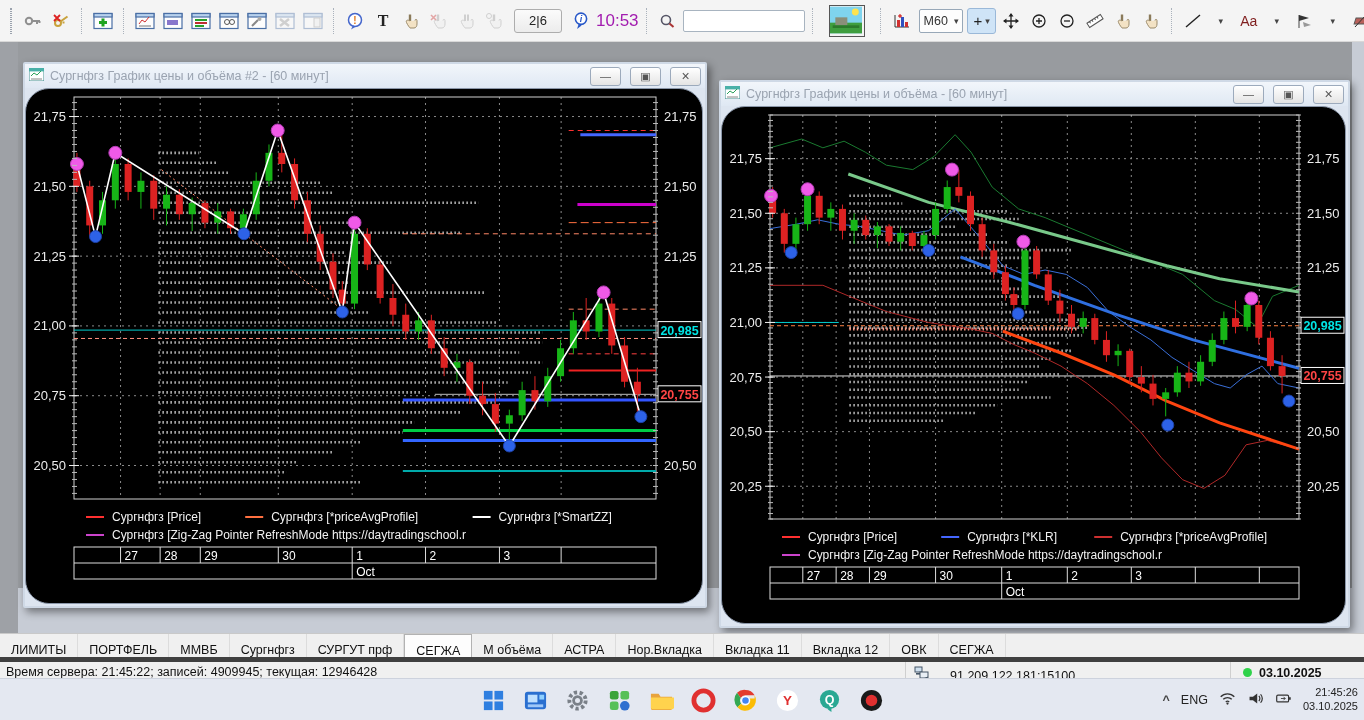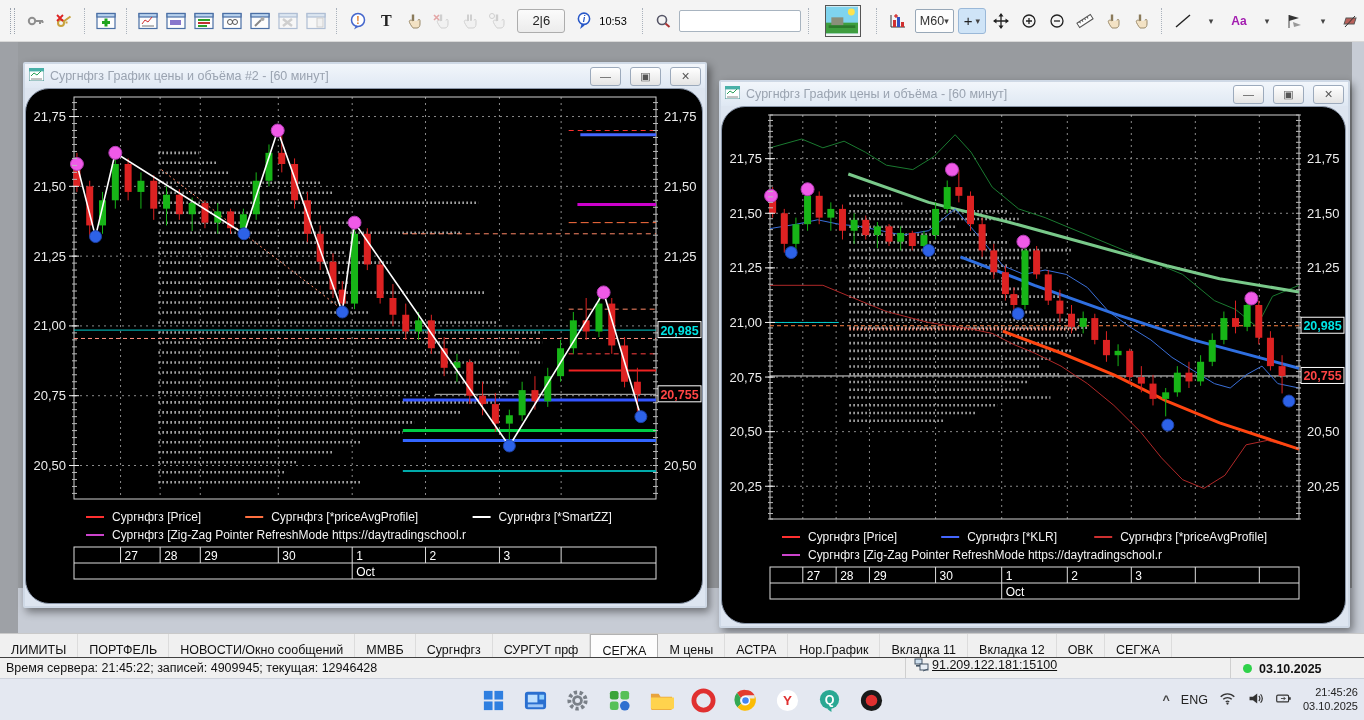--- a/index.html
+++ b/index.html
@@ -3,40 +3,40 @@
 <meta charset="utf-8">
 <style>
 html,body{margin:0;padding:0;width:1364px;height:720px;overflow:hidden;font-family:"Liberation Sans",sans-serif;background:#9ea1a6;}
 .toolbar{position:absolute;left:0;top:0;width:1364px;height:42px;background:#f4f4f4;border-bottom:1px solid #d8d8d8;display:flex;align-items:center;gap:4px;padding-left:6px;box-sizing:border-box;}
 .grip{width:4px;height:26px;border-left:1px dotted #9aa2ad;border-right:1px dotted #9aa2ad;margin:0 4px;}
 .sep{width:1px;height:26px;border-left:1px dotted #aab2bc;margin:0 5px;}
 .tbi{width:26px;height:24px;display:flex;align-items:center;justify-content:center;border-radius:3px;}
 .tbi svg{width:20px;height:18px;}
 .tbi.dis{opacity:.4;}
 .counter{min-width:46px;height:22px;border:1px solid #adadad;border-radius:3px;background:linear-gradient(#fbfbfb,#ececec);display:flex;align-items:center;justify-content:center;font-size:13px;color:#222;margin:0 4px;}
-.tbtime{font-size:11px;color:#000000;margin-right:8px;}
+.tbtime{font-size:17px;color:#a21caf;margin-right:0;}
 .searchbox{width:112px;height:20px;border:1px solid #a8b4c0;border-radius:2px;background:#fff;font-size:12px;padding:0 4px;}
 .thumb{width:34px;height:30px;border:1px solid #555;margin:0 8px;}
-.tfsel{height:22px;border:1px solid #98a8b8;background:#fdfdfd;border-radius:2px;display:flex;align-items:center;font-size:12.5px;color:#333;padding:0 4px;margin:14px 2px;}
+.tfsel{height:22px;border:1px solid #98a8b8;background:#fdfdfd;border-radius:2px;display:flex;align-items:center;font-size:12.5px;color:#333;padding:0 4px;gap:6px;margin:14px 2px;}
 .plusbtn{height:24px;border:1px solid #9ab8d8;background:#cfe4f7;border-radius:3px;display:flex;align-items:center;font-size:15px;color:#222;padding:0 5px;gap:3px;}
 .dd{font-size:9px;color:#444;}
 .workspace{position:absolute;left:18px;top:42px;width:1364px;height:591px;background:#989b9f;}
 .ws-right{position:absolute;right:0;top:0;width:30px;height:591px;background:#c7ccd5;}
 .ws-bottom{position:absolute;left:0;top:546px;width:1364px;height:45px;background:#c7ccd5;}
 .window{position:absolute;background:#dde5f0;border:2px solid #cfd9e6;border-radius:2px;box-shadow:3px 4px 8px rgba(0,0,0,.45);}
 .titlebar{height:24px;display:flex;align-items:center;padding:0 4px;gap:6px;background:linear-gradient(#f2f6fb,#dfe8f3);}
 .titlebar .ttl{flex:1;font-size:12.5px;color:#9aa3b0;white-space:nowrap;overflow:hidden;}
 .wbtn{width:29px;height:17px;border:1px solid #9caabc;border-radius:3px;background:linear-gradient(#ffffff,#e4e4e4);display:flex;align-items:center;justify-content:center;font-size:11px;color:#555;margin-left:3px;}
 .wcontent{background:#000;border:1px solid #8a96a8;}
 .tabbar{position:absolute;left:0;top:633px;width:1364px;height:24px;background:#f0f0f0;border-top:1px solid #c9c9c9;display:flex;align-items:stretch;font-size:12.5px;color:#111;}
 .tab{display:flex;align-items:center;padding:16px 11px;border-right:1px solid #dcdcdc;background:#f0f0f0;cursor:default;}
 .tab.active{background:#fdfdfd;border:1px solid #b2b2b2;border-bottom:none;}
-.statusbar{position:absolute;left:0;top:657px;width:1364px;height:21px;background:#f0f0f0;border-top:1px solid #404040;font-size:12.5px;color:#111;}
+.statusbar{position:absolute;left:0;top:657px;width:1364px;height:21px;background:#f0f0f0;border-top:5px solid #404040;font-size:12.5px;color:#111;}
 .statusbar .lefttxt{position:absolute;left:6px;top:3px;}
-.st-net{position:absolute;left:905px;top:0;width:325px;height:21px;border-left:1px solid #cfcfcf;display:flex;align-items:flex-start;gap:2px;padding-left:8px;box-sizing:border-box;text-decoration:underline;}
+.st-net{position:absolute;left:905px;top:0;width:325px;height:21px;border-left:1px solid #cfcfcf;display:flex;align-items:flex-end;gap:20px;padding-left:8px;box-sizing:border-box;text-decoration:underline;}
 .st-date{position:absolute;left:1230px;top:0;width:134px;height:21px;border-left:1px solid #cfcfcf;display:flex;align-items:center;gap:7px;padding-left:12px;box-sizing:border-box;}
 .greendot{width:9px;height:9px;border-radius:50%;background:#2fd24a;}
 .taskbar{position:absolute;left:0;top:678px;width:1364px;height:42px;background:#e4e8f1;border-top:1px solid #cdd2dd;}
 .tb-center{position:absolute;left:0;top:0;width:100%;height:100%;display:flex;align-items:center;justify-content:center;gap:15px;}
 .tkicon{width:27px;height:27px;display:flex;align-items:center;justify-content:center;}
 .tkicon svg{width:25px;height:25px;}
 .tray{position:absolute;right:6px;top:0;height:42px;display:flex;align-items:center;gap:11px;font-size:12.5px;color:#222;}
 .tray svg{width:17px;height:15px;}
 .clock{text-align:right;font-size:11px;line-height:1.25;color:#222;}
 .chart-wrap{position:relative;border-radius:24px;}
@@ -244,21 +244,21 @@
       <div class="sep"></div>
       <span class="tbi">
         <svg viewBox="0 0 20 18">
           <path d="M3 15L17 3" stroke="#222" stroke-width="1.4"></path>
         </svg>
       </span>
       <span class="tbi">
         <span class="dd">▾</span>
       </span>
       <span class="tbi">
-        <span style="font-weight:bold;font-size:12px;color:#a21caf">Aa</span>
+        <span style="font-weight:normal;font-size:14px;color:#7f1d1d">Aa</span>
       </span>
       <span class="tbi">
         <span class="dd">▾</span>
       </span>
       <span class="tbi">
         <svg viewBox="0 0 20 18">
           <path d="M4 3v13" stroke="#444"></path>
           <path d="M4 3l10 3-10 3z" fill="#333"></path>
           <path d="M8 10l8 3-7 2z" fill="#999"></path>
         </svg>
@@ -1037,28 +1037,27 @@
             <text x="283.702" y="488.5" fill="#fff" font-size="12" font-family="Liberation Sans">Oct</text>
           </g>
         </svg>
       </div>
   </div>
 </div>
 
 <div class="tabbar" id="tabbar">
     <div class="tab">ЛИМИТЫ</div>
     <div class="tab">ПОРТФЕЛЬ</div>
-    <div class="tab">НОВОСТИ/Окно сообщений</div>
     <div class="tab">ММВБ</div>
     <div class="tab">Сургнфгз</div>
     <div class="tab">СУРГУТ прф</div>
     <div class="tab active">СЕГЖА</div>
-    <div class="tab">М цены</div>
+    <div class="tab">М объёма</div>
     <div class="tab">АСТРА</div>
-    <div class="tab">Нор.График</div>
+    <div class="tab">Нор.Вкладка</div>
     <div class="tab">Вкладка 11</div>
     <div class="tab">Вкладка 12</div>
     <div class="tab">ОВК</div>
     <div class="tab">СЕГЖА</div>
   </div>
 
 <div class="statusbar">
   <span class="lefttxt">Время сервера: 21:45:22; записей: 4909945; текущая: 12946428</span>
   <div class="st-net">
     <span><svg width="16" height="14" viewBox="0 0 16 14">

